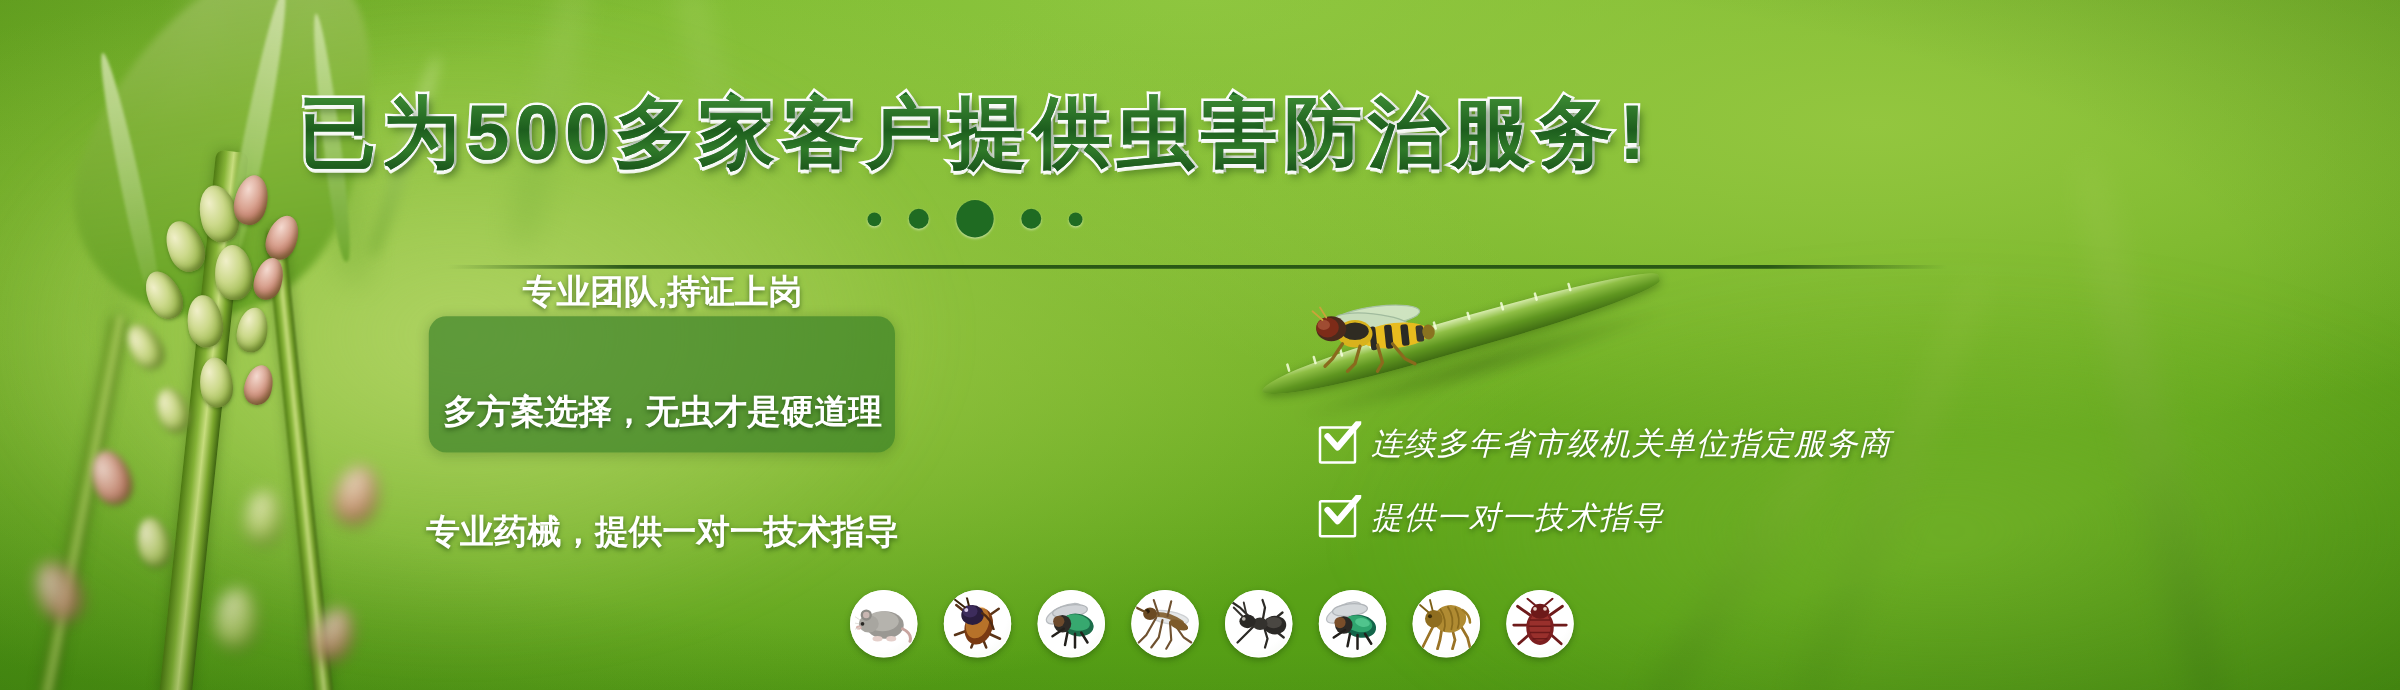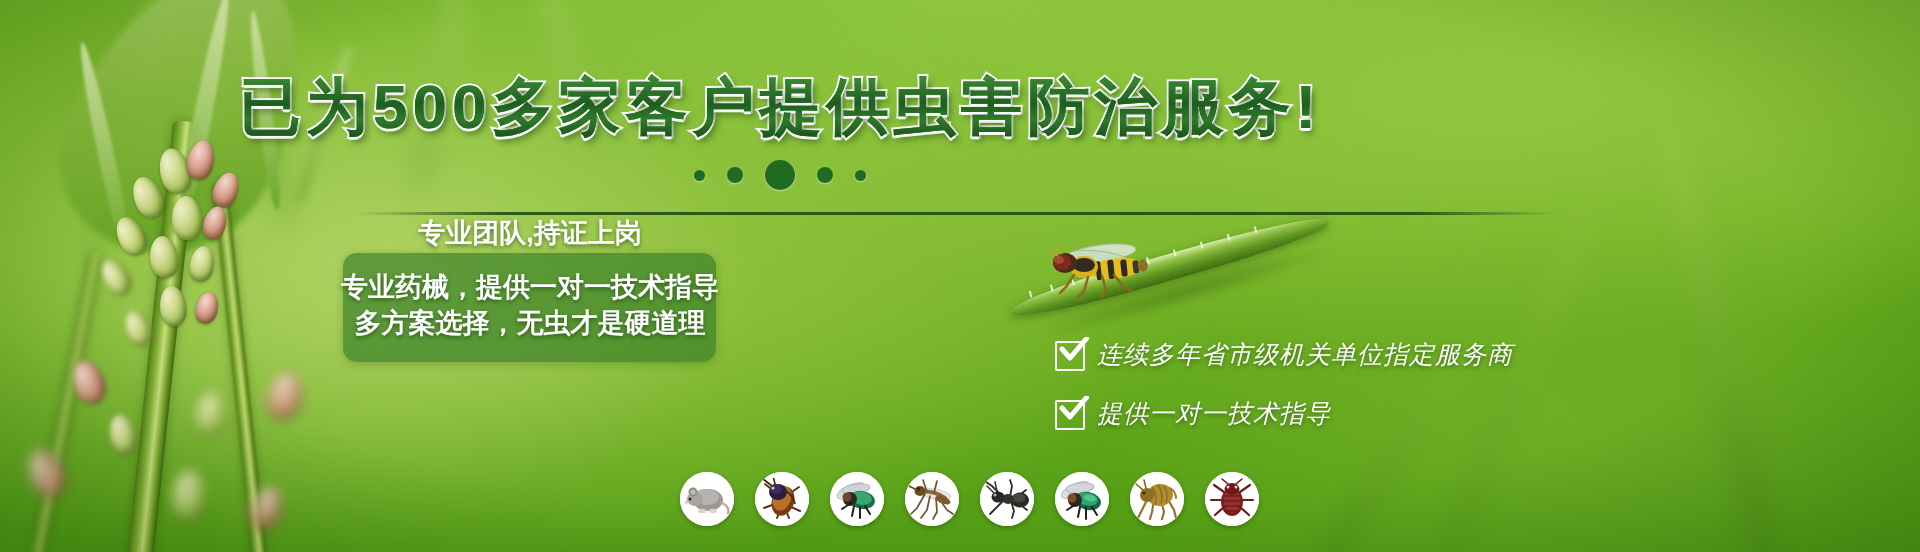--- a/index.html
+++ b/index.html
@@ -120,21 +120,21 @@
 
   
   .panel{
     position:absolute;left:343px;top:253px;width:373px;height:109px;
     background:rgba(46,120,35,.62);
     border-radius:14px 14px 14px 14px;
     box-shadow:0 2px 10px rgba(10,40,0,.22);
   }
   .panel-lines{
     position:absolute;left:330px;top:215px;width:400px;
-    display:flex;flex-direction:column;align-items:center;
+    display:flex;flex-direction:column;align-items:center;gap:42px;
   }
   .pline{
     color:#ffffff;font-weight:bold;white-space:nowrap;
     text-shadow:0 2px 4px rgba(10,45,0,.55);
   }
   .pline.l1{font-size:27px;letter-spacing:0px;margin-bottom:18px;}
   .pline.l2{font-size:27px;letter-spacing:0px;margin-bottom:18px;}
   .pline.l3{font-size:27px;letter-spacing:0px;}
 
   
@@ -279,22 +279,22 @@
     <span class="dot l"></span>
     <span class="dot m"></span>
     <span class="dot s"></span>
   </div>
 
   <div class="rule"></div>
 
   <div class="panel"></div>
   <div class="panel-lines">
     <div class="pline l1">专业团队,持证上岗</div>
+    <div class="pline l2">多方案选择，无虫才是硬道理</div>
     <div class="pline l3">专业药械，提供一对一技术指导</div>
-    <div class="pline l2">多方案选择，无虫才是硬道理</div>
   </div>
 
   <div class="bullets">
     <div class="bullet">
       <span class="cbox">
         <svg class="tick" viewBox="0 0 30 26">
           <path d="M3 12 L11 21 L28 1" fill="none" stroke="#ffffff" stroke-width="5" stroke-linecap="round" stroke-linejoin="round"></path>
         </svg>
       </span>
       <span class="btext">连续多年省市级机关单位指定服务商</span>

